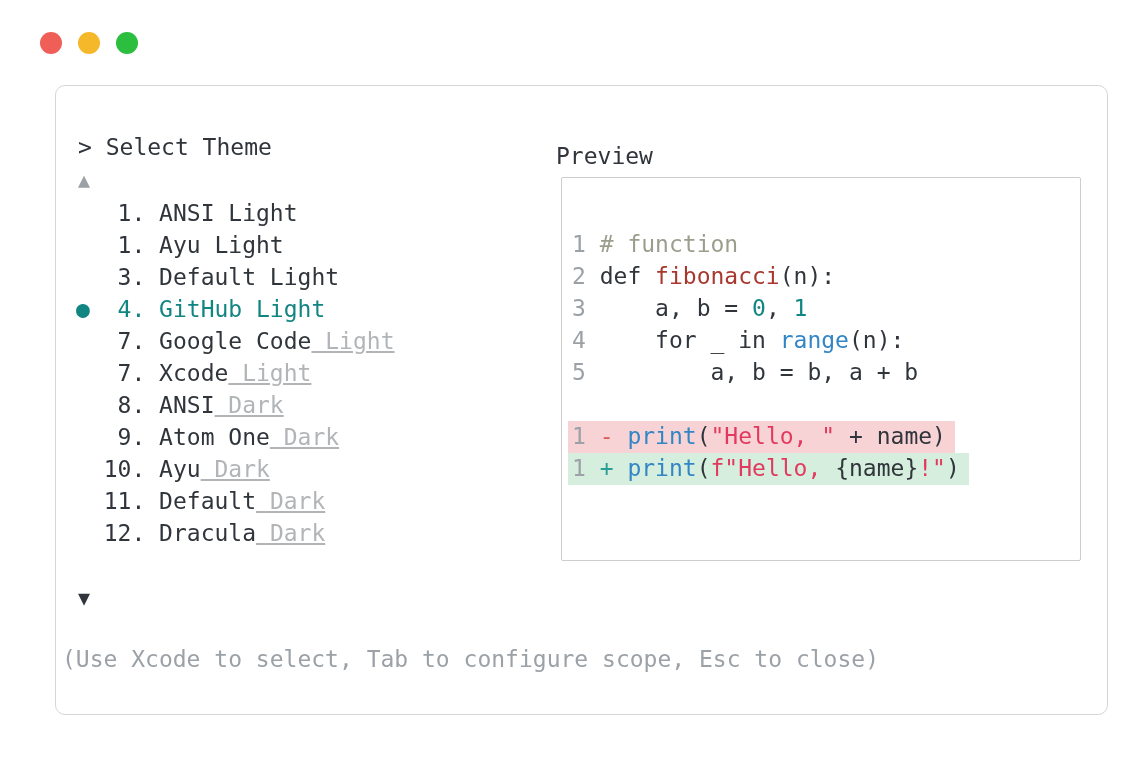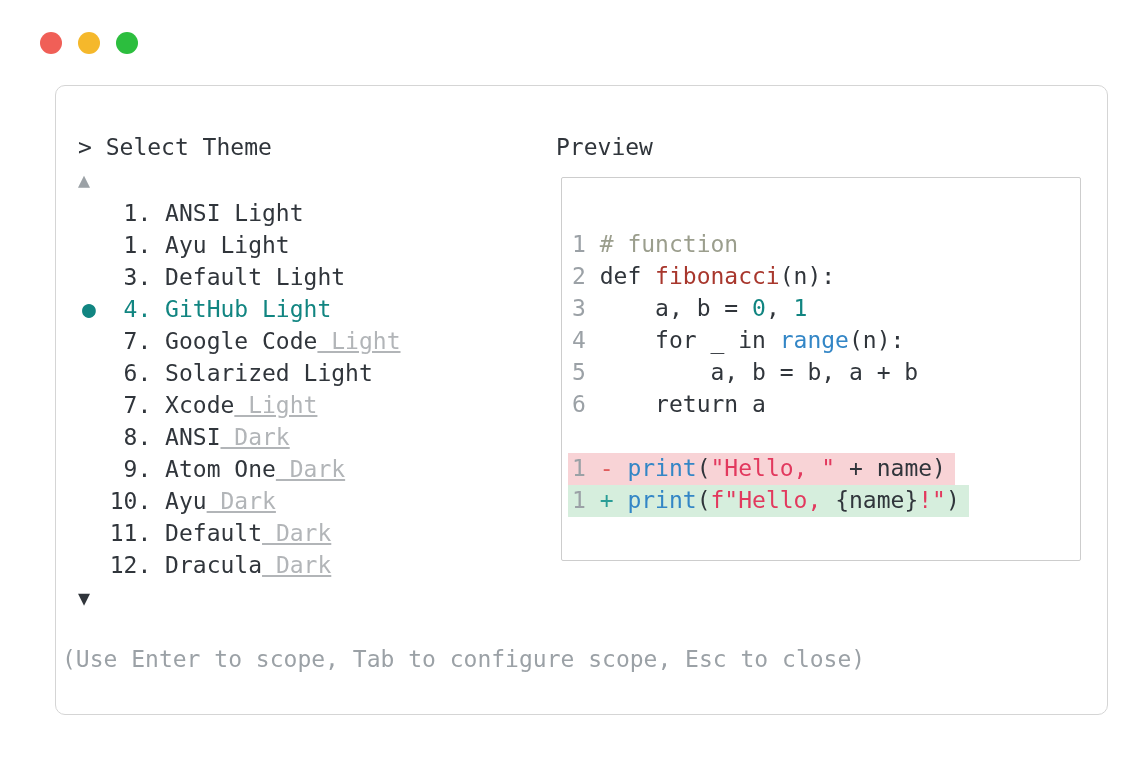--- a/index.html
+++ b/index.html
@@ -18,27 +18,27 @@
   }
   .traffic { position:absolute; left:40px; top:32px; display:flex; gap:16px; }
   .light { width:22px; height:22px; border-radius:50%; }
   .panel {
     position:absolute; left:38px; top:85px; width:1053px; height:630px;
     border:1.5px solid var(--border); border-radius:10px; background:#fff;margin-left:17px;
   }
   .select-header { position:absolute; left:22px; top:45px; white-space:pre; }
   .arrow-up   { position:absolute; left:22px; top:78px;  color:var(--gray); font-size:20px; }
   .arrow-down { position:absolute; left:22px; top:496px; color:var(--fg);   font-size:20px; }
-  .theme-list { position:absolute; left:26px; top:111px; }
+  .theme-list { position:absolute; left:20px; top:111px; }
   .row { height:32px; white-space:pre; cursor:default; }
   .bullet { color:var(--accent); }
   .row.sel .item-main { color:var(--accent); }
   .muted-suffix { color:var(--muted);text-decoration:underline; }
   .footer { position:absolute; left:6px; top:557px; color:var(--gray); white-space:pre; }
-  .preview-label { position:absolute; left:500px; top:45px; white-space:pre; }
+  .preview-label { position:absolute; left:500px; top:54px; white-space:pre; }
   .preview-box {
     position:absolute; left:505px; top:91px; width:520px; height:384px;
     border:1.5px solid var(--preview_border); border-radius:2px; background:#fff;
     padding:50px 0 0 10px; overflow:hidden;
   }
   .code-line { height:32px; white-space:pre; }
   .ln { color:var(--gray); }
   .diff-block { margin-top:32px; }
   .diff-line { height:32px; white-space:pre; }
   .hl { display:inline-block; line-height:31px; padding:0 9px 1px 4px; margin-left:-4px; }
@@ -59,39 +59,37 @@
 
 <div class="panel">
   <div class="select-header">&gt; Select Theme</div>
   <div class="arrow-up">▲</div>
   <div class="theme-list">
       <div class="row"><span class="bullet">  </span><span class="item-main"> 1. ANSI Light</span></div>
       <div class="row"><span class="bullet">  </span><span class="item-main"> 1. Ayu Light</span></div>
       <div class="row"><span class="bullet">  </span><span class="item-main"> 3. Default Light</span></div>
       <div class="row sel"><span class="bullet">● </span><span class="item-main"> 4. GitHub Light</span></div>
       <div class="row"><span class="bullet">  </span><span class="item-main"> 7. Google Code</span><span class="muted-suffix"> Light</span></div>
-      <div class="row"><span class="bullet">  </span><span class="item-main"> 6. Solarized Light</span></div>
       <div class="row"><span class="bullet">  </span><span class="item-main"> 7. Xcode</span><span class="muted-suffix"> Light</span></div>
       <div class="row"><span class="bullet">  </span><span class="item-main"> 8. ANSI</span><span class="muted-suffix"> Dark</span></div>
       <div class="row"><span class="bullet">  </span><span class="item-main"> 9. Atom One</span><span class="muted-suffix"> Dark</span></div>
       <div class="row"><span class="bullet">  </span><span class="item-main">10. Ayu</span><span class="muted-suffix"> Dark</span></div>
       <div class="row"><span class="bullet">  </span><span class="item-main">11. Default</span><span class="muted-suffix"> Dark</span></div>
       <div class="row"><span class="bullet">  </span><span class="item-main">12. Dracula</span><span class="muted-suffix"> Dark</span></div>
     </div>
   <div class="arrow-down">▼</div>
-  <div class="footer">(Use Enter to scope, Tab to configure scope, Esc to close)</div>
+  <div class="footer">(Use Xcode to select, Tab to configure scope, Esc to close)</div>
 
   <div class="preview-label">Preview</div>
   <div class="preview-box">
     <div>
         <div class="code-line"><span class="ln">1 </span><span class="tok-comment"># function</span></div>
         <div class="code-line"><span class="ln">2 </span><span class="tok-fg">def </span><span class="tok-func">fibonacci</span><span class="tok-fg">(n):</span></div>
         <div class="code-line"><span class="ln">3 </span><span class="tok-fg">    a, b = </span><span class="tok-num">0</span><span class="tok-fg">, </span><span class="tok-num">1</span></div>
         <div class="code-line"><span class="ln">4 </span><span class="tok-fg">    for _ in </span><span class="tok-blue">range</span><span class="tok-fg">(n):</span></div>
         <div class="code-line"><span class="ln">5 </span><span class="tok-fg">        a, b = b, a + b</span></div>
-        <div class="code-line"><span class="ln">6 </span><span class="tok-fg">    return a</span></div>
       </div>
     <div class="diff-block">
         <div class="diff-line"><span class="hl removed"><span class="ln">1 </span><span class="tok-minus">- </span><span class="tok-blue">print</span><span class="tok-fg">(</span><span class="tok-str">"Hello, "</span><span class="tok-fg"> + name)</span></span></div>
         <div class="diff-line"><span class="hl added"><span class="ln">1 </span><span class="tok-plus">+ </span><span class="tok-blue">print</span><span class="tok-fg">(</span><span class="tok-str">f"Hello, </span><span class="tok-fg">{name}</span><span class="tok-str">!"</span><span class="tok-fg">)</span></span></div>
       </div>
   </div>
 </div>
 
 </body></html>

